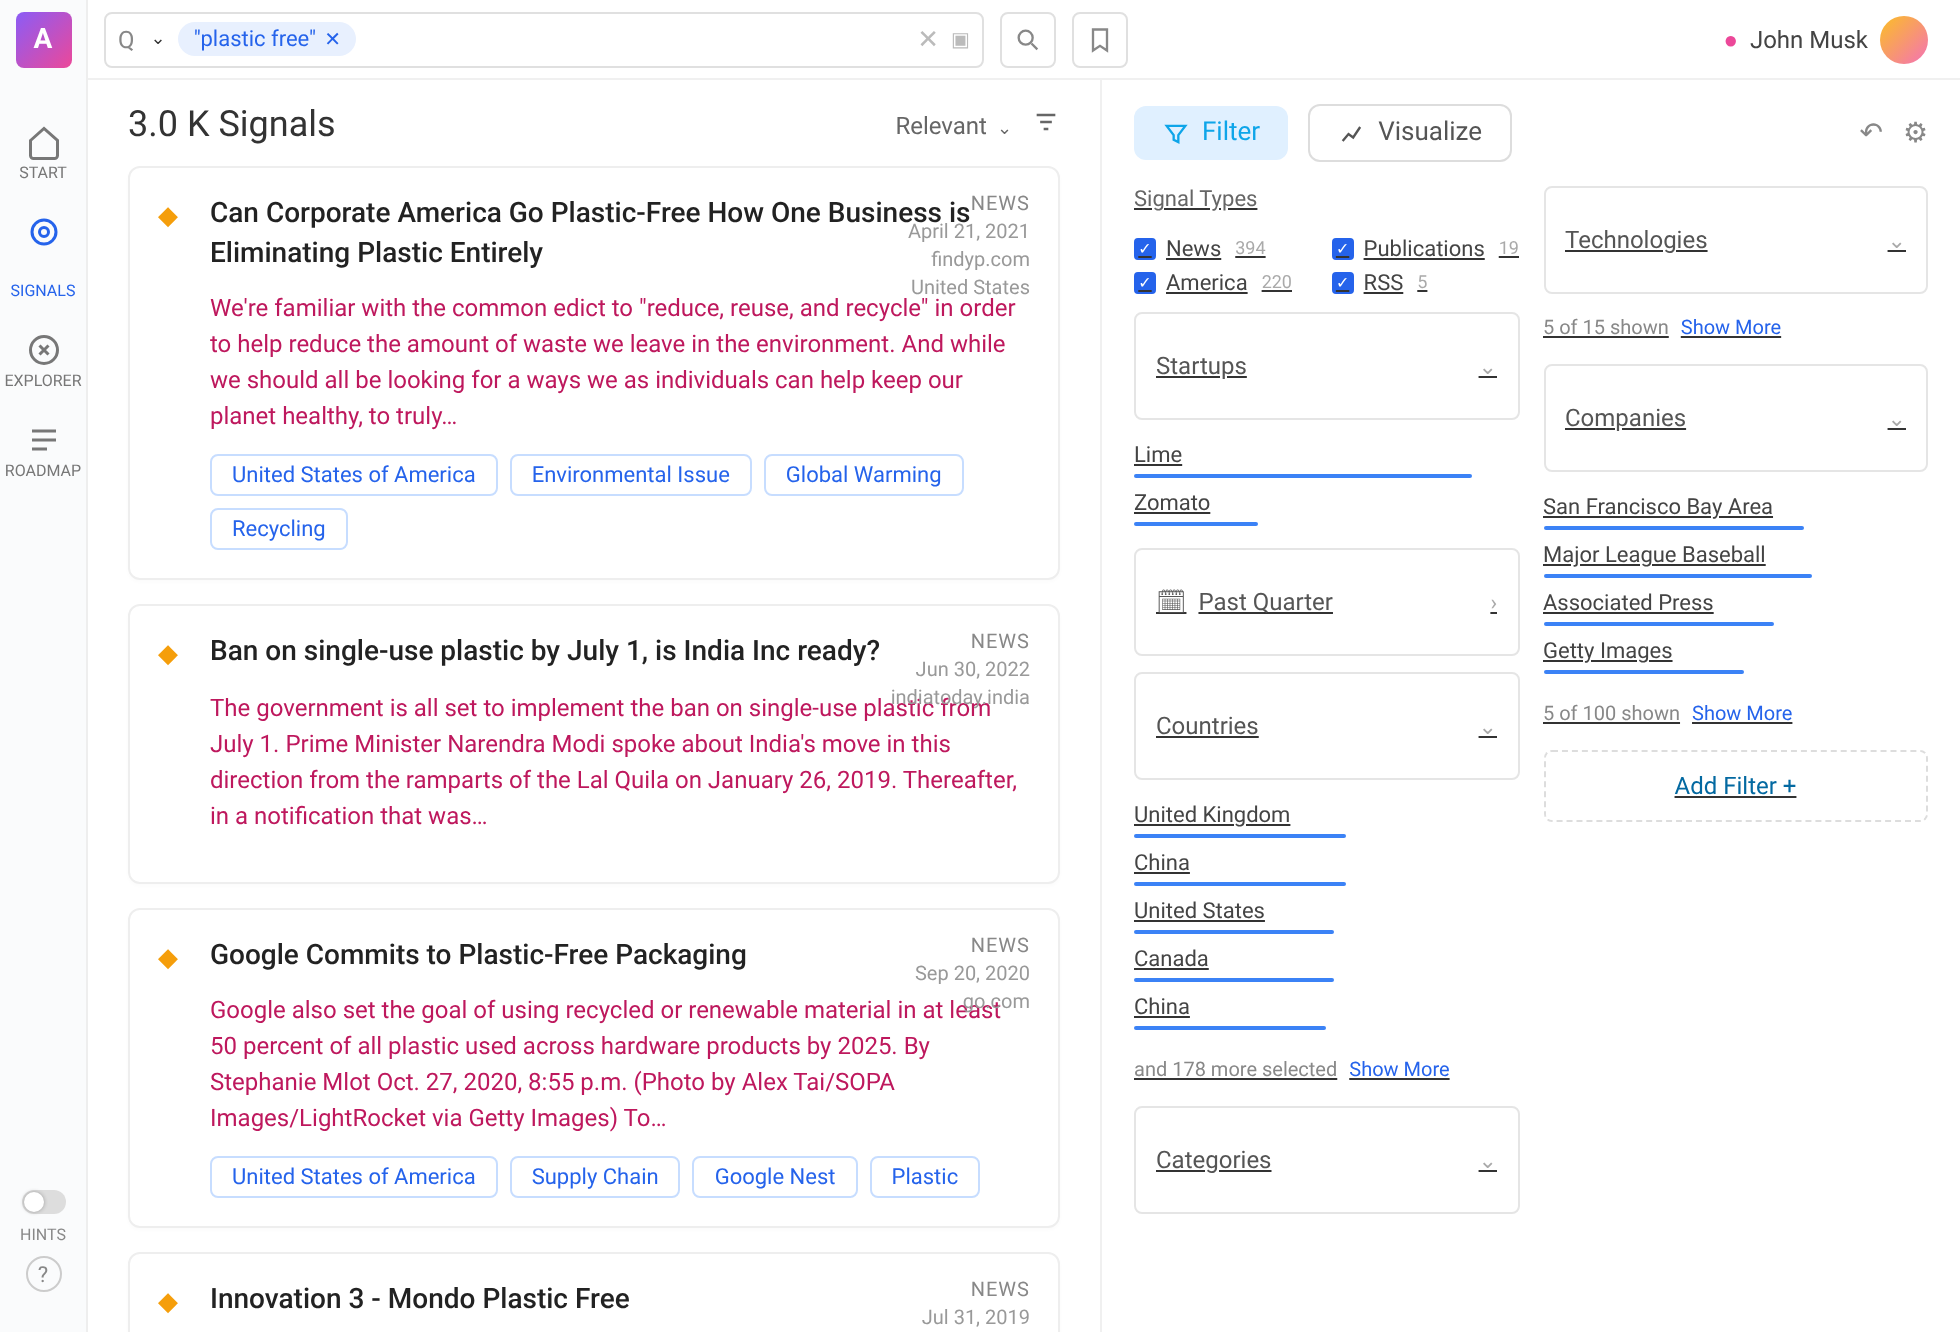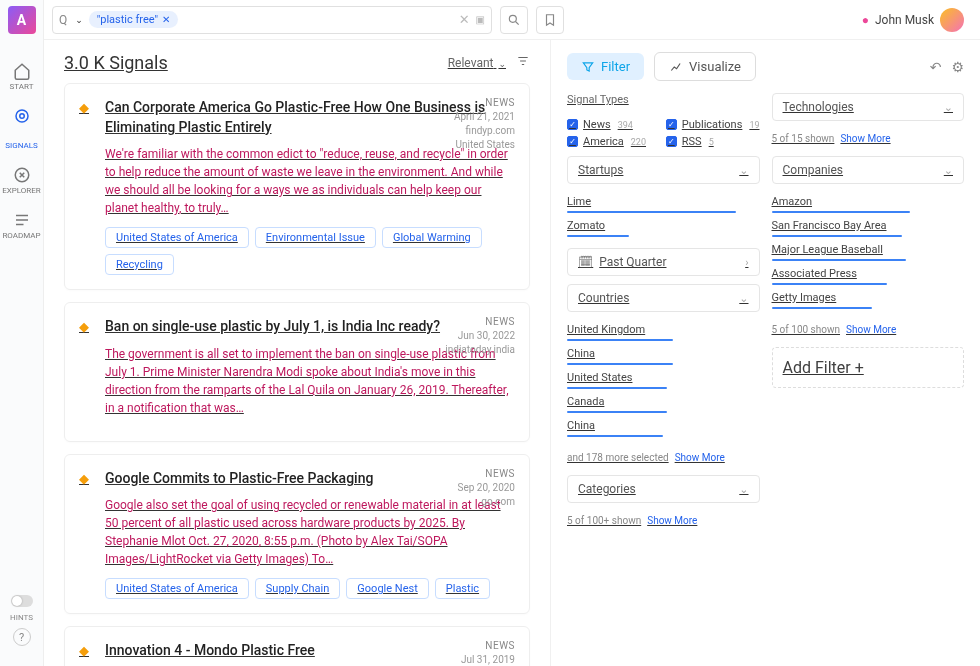--- a/index.html
+++ b/index.html
@@ -21,21 +21,21 @@
 .searchwrap .mag{color:#888;font-size:12px;}
 .chip{background:#e8f0fe;color:#2563eb;border-radius:10px;padding:2px 8px;font-size:11px;display:flex;align-items:center;gap:4px;}
 .chip-x{font-size:10px;cursor:pointer;}
 .searchwrap input{border:none;outline:none;flex:1;font-size:12px;}
 .sqbtn{width:28px;height:28px;border:1px solid #e0e0e0;border-radius:4px;display:flex;align-items:center;justify-content:center;color:#888;cursor:pointer;background:#fff;}
 .sqbtn svg{width:14px;height:14px;}
 .topbar-spacer{flex:1;}
 .user{display:flex;align-items:center;gap:6px;font-size:12px;color:#444;}
 .avatar{width:24px;height:24px;border-radius:50%;background:linear-gradient(135deg,#fbbf24,#f472b6);}
 .content{flex:1;display:flex;overflow:hidden;}
-.results{flex:1;padding:12px 20px;overflow-y:auto;text-decoration:underline;}
+.results{flex:1;padding:12px 20px;overflow-y:auto;}
 .results-head{display:flex;align-items:center;margin-bottom:10px;}
 .results-head h1{font-size:18px;font-weight:400;color:#333;}
 .results-head .rh-right{margin-left:auto;display:flex;align-items:center;gap:10px;color:#666;font-size:12px;justify-content:flex-end;}
 .card{border:1px solid #eee;border-radius:6px;padding:14px;margin-bottom:12px;position:relative;background:#fff;box-shadow:0 1px 2px rgba(0,0,0,0.02);}
 .card-head{display:flex;gap:10px;}
 .spark{color:#f59e0b;flex:0 0 16px;margin-top:2px;}
 .card-title{font-size:14px;font-weight:500;color:#222;line-height:1.4;flex:1;}
 .card-meta{position:absolute;top:12px;right:14px;text-align:right;color:#999;font-size:10px;line-height:1.4;}
 .card-meta .kind{color:#888;font-size:10px;letter-spacing:.5px;}
 .card-body{margin:8px 0 10px 26px;color:#be185d;font-size:12px;line-height:1.5;}
@@ -48,27 +48,27 @@
 .fbtn.viz{border:1px solid #ddd;color:#555;background:#fff;}
 .fbar-spacer{flex:1;}
 .iconbtn{color:#888;cursor:pointer;font-size:14px;}
 .cols2{display:flex;gap:12px;text-decoration:underline;}
 .col{flex:1;display:flex;flex-direction:column;gap:8px;}
 .panel-title{font-size:11px;color:#666;margin-bottom:4px;}
 .checks{display:grid;grid-template-columns:1fr 1fr;gap:4px 10px;}
 .chk{display:flex;align-items:center;gap:5px;font-size:11px;color:#444;}
 .chk .box{width:11px;height:11px;border:1px solid #2563eb;border-radius:2px;background:#2563eb;display:flex;align-items:center;justify-content:center;color:#fff;font-size:8px;}
 .chk .cnt{color:#aaa;font-size:9px;margin-left:2px;}
-.panel{border:1px solid #e5e5e5;border-radius:4px;padding:6px 10px;font-size:12px;color:#555;display:flex;align-items:center;cursor:pointer;}
+.panel{border:1px solid #e5e5e5;border-radius:4px;padding:19px 10px;font-size:12px;color:#555;display:flex;align-items:center;cursor:pointer;}
 .panel .chev{margin-left:auto;color:#aaa;font-size:11px;}
 .baritem{font-size:11px;color:#444;padding:3px 0;}
 .bar{height:2px;background:#3b82f6;margin-top:3px;border-radius:1px;}
 .showmore{font-size:10px;color:#888;padding:4px 0;}
 .showmore a{color:#2563eb;cursor:pointer;margin-left:6px;}
-.addfilter{border:1px dashed #ddd;border-radius:4px;padding:10px;color:#404040;font-size:16px;cursor:pointer;}
+.addfilter{border:1px dashed #ddd;border-radius:4px;padding:10px;text-align:center;color:#0369a1;font-size:12px;cursor:pointer;}
 .caret{font-size:9px;margin-left:2px;}
 </style>
 </head>
 <body>
 
 <div class="app">
   <div class="sidebar">
     <div class="logo">A</div>
     <div class="navitem">
       <svg viewBox="0 0 24 24" fill="none" stroke="currentColor" stroke-width="2">
@@ -194,21 +194,21 @@
   <div class="tags">
                 <span class="tag">United States of America</span>
                 <span class="tag">Supply Chain</span>
                 <span class="tag">Google Nest</span>
                 <span class="tag">Plastic</span>
               </div>
             </div>
             <div class="card">
               <div class="card-head">
                 <span class="spark">◆</span>
-                <div class="card-title">Innovation 4 - Mondo Plastic Free</div>
+                <div class="card-title">Innovation 3 - Mondo Plastic Free</div>
               </div>
   <div class="card-meta">
                 <div class="kind">NEWS</div>
                 <div>Jul 31, 2019</div>
               </div>
 
   </div>
           </div>
       </div>
 
@@ -278,34 +278,32 @@
                 <div class="baritem">China<div class="bar" style="width:55%"></div></div>
                 <div class="baritem">United States<div class="bar" style="width:52%"></div></div>
                 <div class="baritem">Canada<div class="bar" style="width:52%"></div></div>
                 <div class="baritem">China<div class="bar" style="width:50%"></div></div>
               </div>
             <div class="showmore"><span>and 178 more selected</span><a>Show More</a></div>
             <div class="panel">
                 <span>Categories</span>
                 <span class="chev">⌄</span>
               </div>
-            <div class="showmore"><span>5 of 100+ shown</span><a>Show More</a></div>
           </div>
           <div class="col">
             <div class="panel">
                 <span>Technologies</span>
                 <span class="chev">⌄</span>
               </div>
             <div class="showmore"><span>5 of 15 shown</span><a>Show More</a></div>
             <div class="panel">
                 <span>Companies</span>
                 <span class="chev">⌄</span>
               </div>
             <div id="companies">
-                <div class="baritem">Amazon<div class="bar" style="width:72%"></div></div>
                 <div class="baritem">San Francisco Bay Area<div class="bar" style="width:68%"></div></div>
                 <div class="baritem">Major League Baseball<div class="bar" style="width:70%"></div></div>
                 <div class="baritem">Associated Press<div class="bar" style="width:60%"></div></div>
                 <div class="baritem">Getty Images<div class="bar" style="width:52%"></div></div>
               </div>
             <div class="showmore"><span>5 of 100 shown</span><a>Show More</a></div>
             <div class="addfilter">Add Filter +</div>
           </div>
         </div>
       </div>

